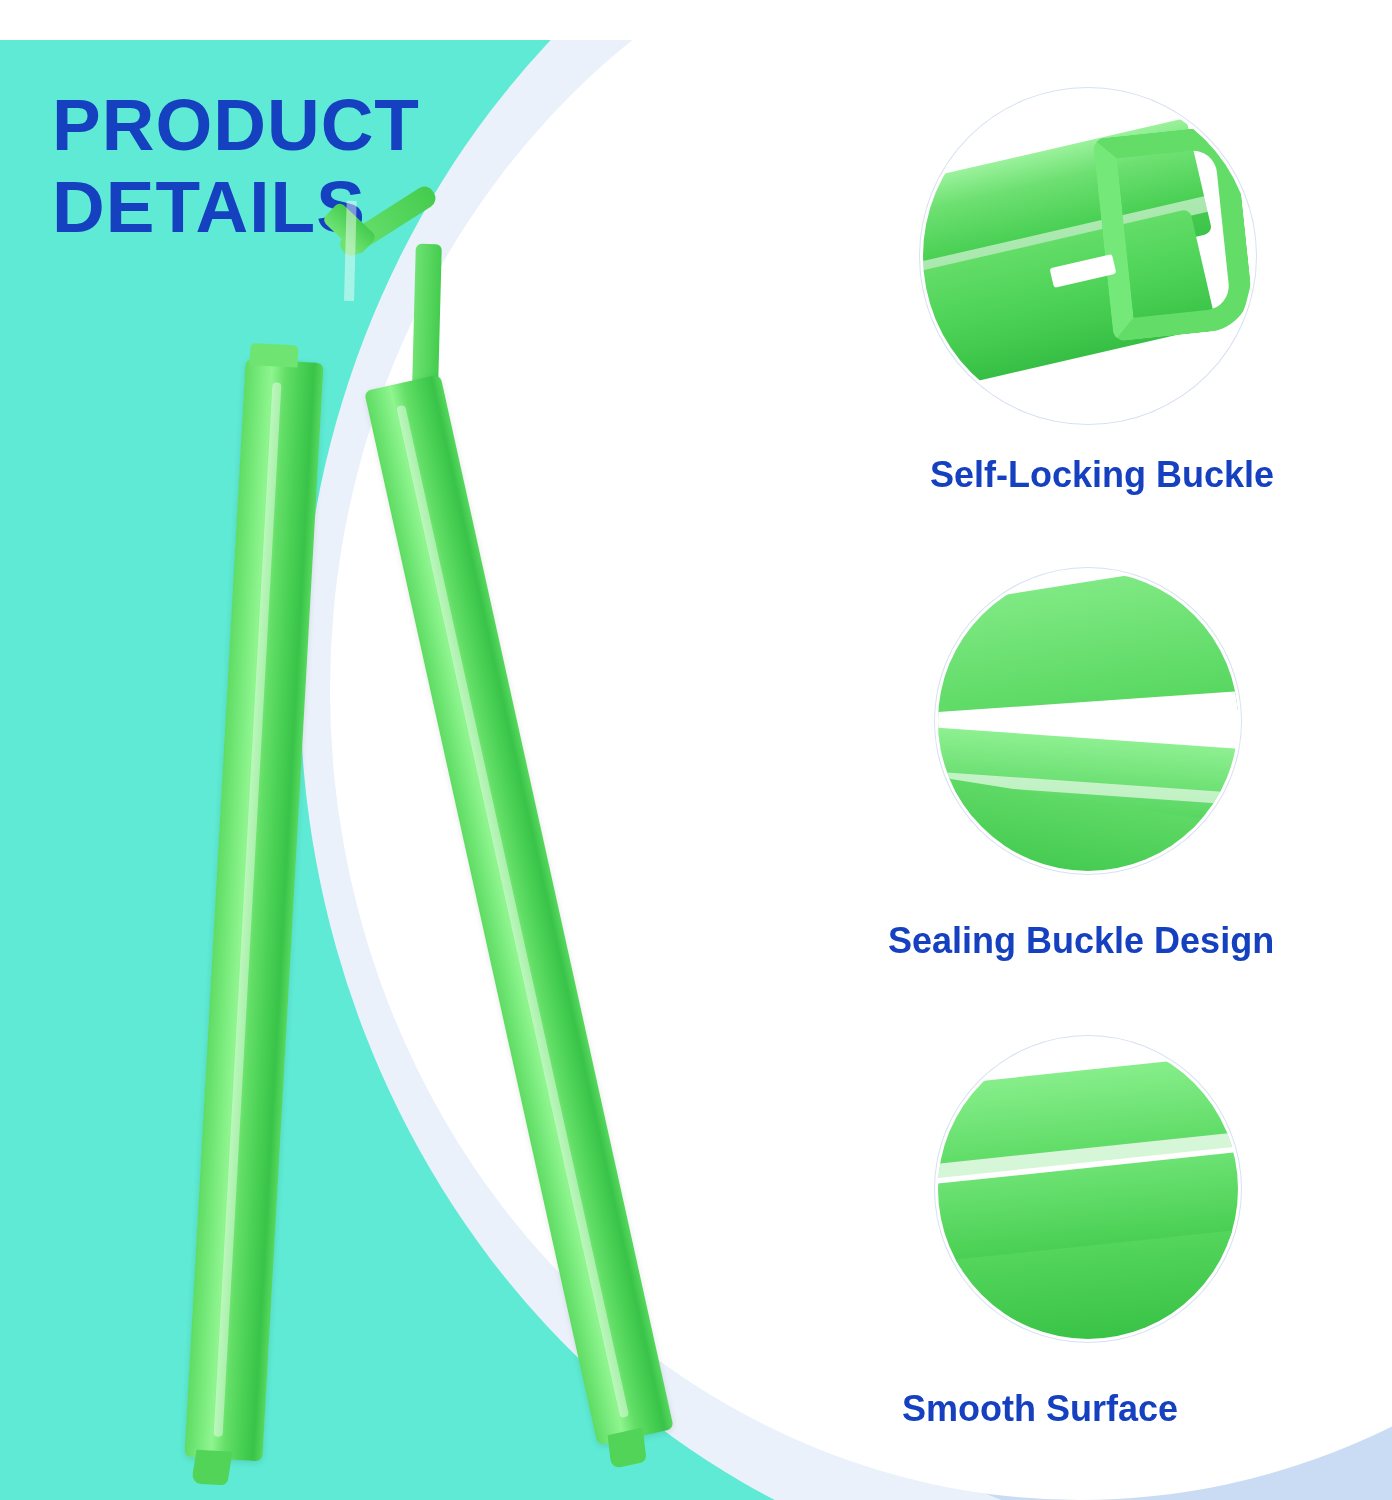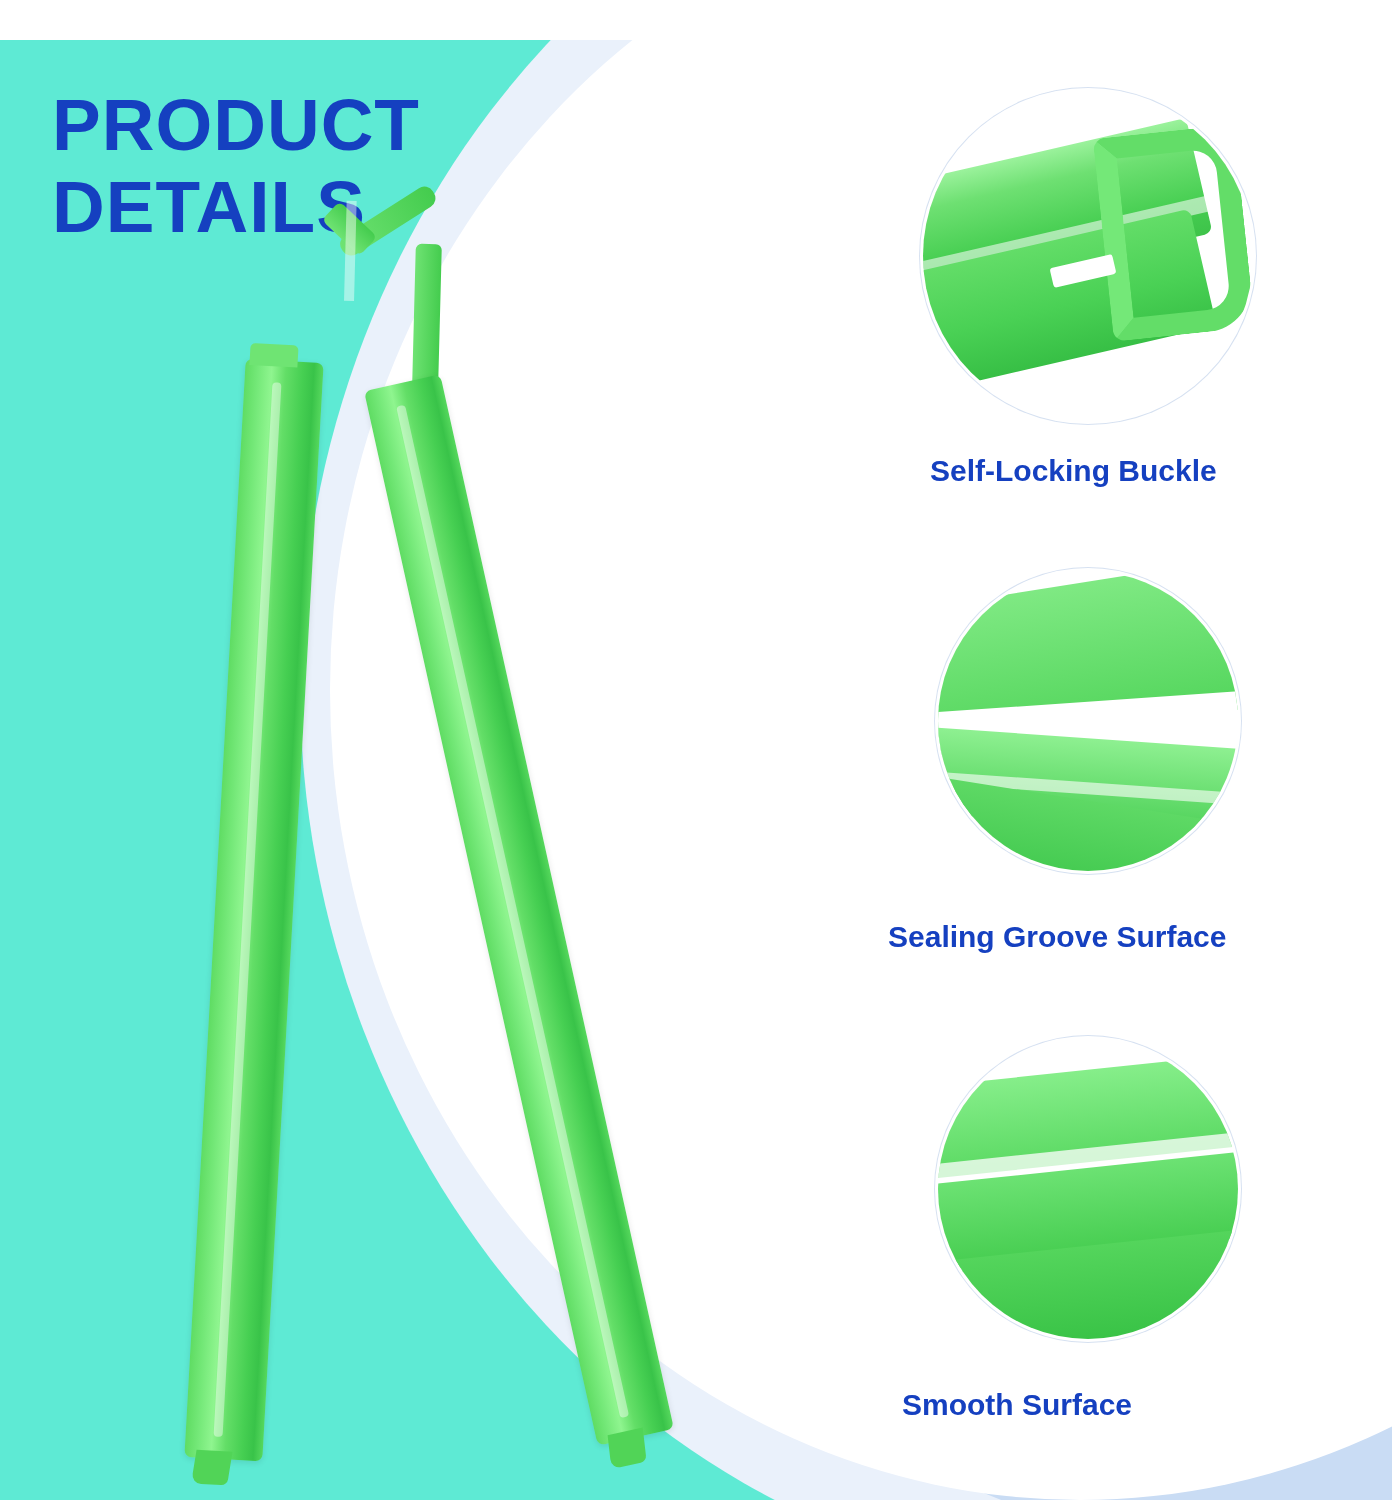--- a/index.html
+++ b/index.html
@@ -275,21 +275,21 @@
     position:absolute;
     left:-30px; top:206px;
     width:380px;height:110px;
     background:linear-gradient(to bottom,#54d55c,#35c043);
     transform:rotate(-6deg);
   }
 
   .caption{
     position:absolute;
     color:#1540c0;
-    font-size:30px;
+    font-size:36px;
     font-weight:bold;
     white-space:nowrap;
   }
   .cap1{ left:930px; top:414px; }
   .cap2{ left:888px; top:880px; }
   .cap3{ left:902px; top:1348px; }
 </style>
 </head>
 <body>
 
@@ -339,21 +339,21 @@
   <div class="detail">
     <div class="circle c2">
       <div class="zoom-fill">
         <div class="groove-top"></div>
         <div class="groove-mid"></div>
         <div class="groove-bar"></div>
         <div class="groove-line"></div>
         <div class="groove-bot"></div>
       </div>
     </div>
-    <div class="caption cap2">Sealing Groove Surface</div>
+    <div class="caption cap2">Sealing Buckle Design</div>
   </div>
 
   <div class="detail">
     <div class="circle c3">
       <div class="zoom-fill">
         <div class="surf-top"></div>
         <div class="surf-hi"></div>
         <div class="surf-mid"></div>
         <div class="surf-bot"></div>
       </div>

